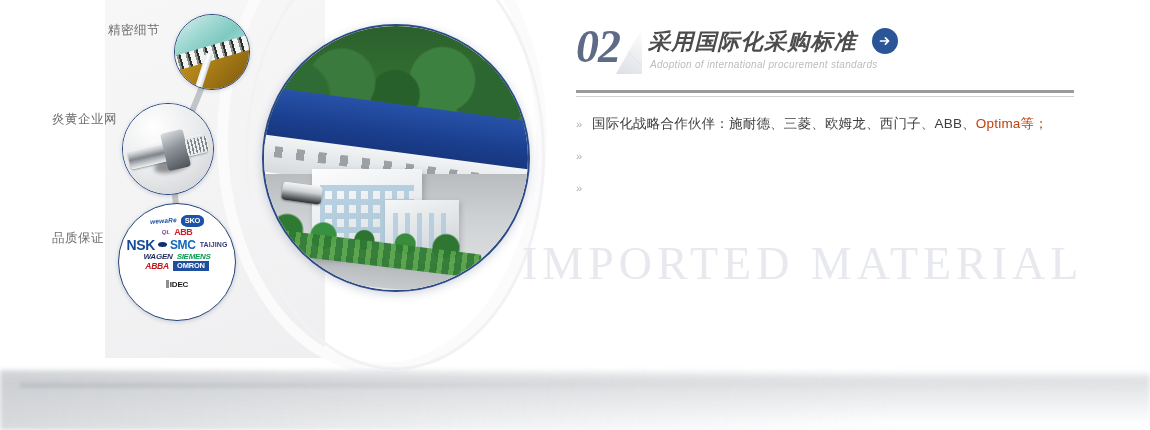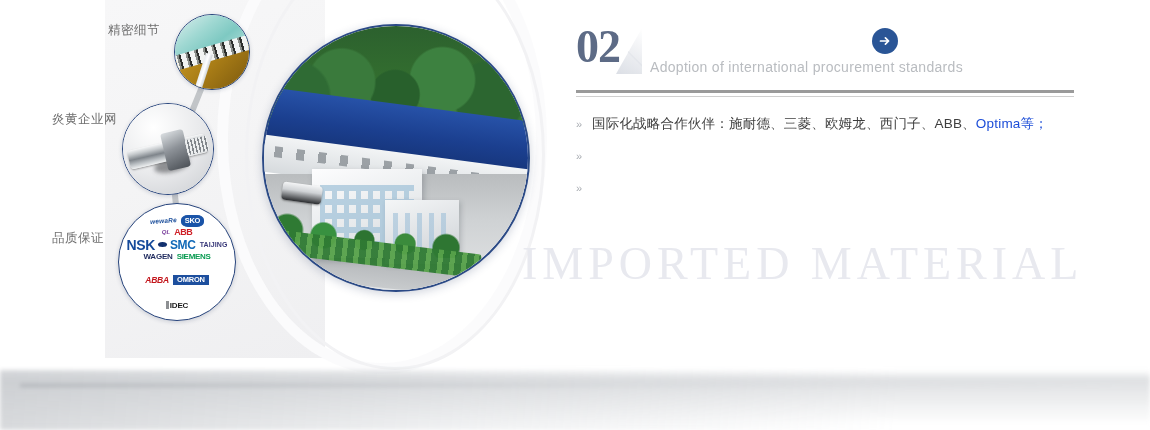--- a/index.html
+++ b/index.html
@@ -90,23 +90,23 @@
                   transform: rotate(-13deg); }
 
   
   .bubble-brands { left: 118px; top: 203px; width: 118px; height: 118px;
                    background:#ffffff; }
   .brands-wrap { position:absolute; inset:0; padding: 6px 4px 4px; }
   .brow { display:flex; justify-content:center; align-items:center; gap:4px; }
   .brow.r1 { margin-top: 5px;  }
   .brow.r2 { margin-top: 1px;  }
   .brow.r3 { margin-top: 1px;  }
-  .brow.r4 { margin-top: 1px;  }
-  .brow.r5 { margin-top: 14px;  }
-  .brow.r6 { margin-top: 16px; align-items: flex-end;  }
+  .brow.r4 { margin-top: 1px; font-style: italic;  }
+  .brow.r5 { margin-top: 0;  }
+  .brow.r6 { margin-top: 9px; align-items: flex-end;  }
   .bm { font-size: 7px; font-weight: 700; line-height: 1; white-space: nowrap; }
   .bm-weware { font-size:6.5px; color:#1b4e9b; font-style:italic;
                transform: rotate(-4deg); letter-spacing:.2px; }
   .bm-skf { font-size:7.5px; color:#ffffff; background:#1a54a8;
             border-radius: 7px/5px; padding:1px 3px; letter-spacing:-.3px;
             border:1px solid #1a54a8; }
   .bm-qilin { font-size:6px; color:#7a3f9d; font-style:italic; }
   .bm-abb { font-size:9px; color:#cf2027; letter-spacing:-.5px; }
   .bm-nsk { font-size:14px; color:#14499a; letter-spacing:-.4px; }
   .bm-smcdot{ display:inline-block; width:9px; height:5px; border-radius:50%;
@@ -179,21 +179,21 @@
   .f-car  { position:absolute; left:7%; top:60%; width:15%; height:7%;
             background: linear-gradient(180deg,#f4f5f6 0%,#cfd2d5 40%,#2b2d30 100%);
             border-radius: 4px; transform: rotate(8deg);
             box-shadow: 0 1px 2px rgba(0,0,0,.4); }
   .f-road { position:absolute; left:-6%; top:88%; width:118%; height:12%;
             background: linear-gradient(180deg,#b0b3b6,#c8cbcd); transform: rotate(6deg); }
 
   
   .right { position:absolute; left:576px; top:0; width:520px; height:430px; }
 
-  .head-row { position:absolute; left:0; top:26px; height:58px; width:100%; }
+  .head-row { position:absolute; left:0; top:26px; height:58px; width:100%;font-style:italic; }
   .num-block { position:absolute; left:0; top:0; width:66px; height:52px;
                overflow:hidden; }
   .num-block .num { position:absolute; left:0; top:-6px;
                font-family:"Liberation Serif", serif;
                font-size: 46px; font-weight: 700; color:#5d6b86;
                letter-spacing:-1px; }
   .num-fold { position:absolute; right:0; top:2px; width:28px; height:48px;
               background: linear-gradient(225deg,#ffffff 0 48%, #dfe2e8 49%, #ffffff 52%);
               clip-path: polygon(100% 0, 100% 100%, 0 100%);
               opacity:.95; }
@@ -202,34 +202,34 @@
               clip-path: polygon(100% 0, 100% 100%, 0 100%); }
 
   .title-cn { position:absolute; left:72px; top:1px;
               font-size: 22px; font-weight: 700; color:#4c4c4c;
               letter-spacing: 1.2px; white-space:nowrap; }
   .arrow-icon { position:absolute; left:296px; top:2px;
               width: 26px; height: 26px; border-radius:50%;
               background:#2a5596; display:flex; align-items:center; justify-content:center; }
   .arrow-icon svg { display:block; }
   .title-en { position:absolute; left:74px; top:33px;
-              font-size: 14px; color:#b9bcc0; letter-spacing:.3px;
+              font-size: 10px; color:#b9bcc0; letter-spacing:.3px;
               white-space:nowrap; }
 
   .divider { position:absolute; left:0; top:90px; width: 498px; }
   .divider .d1 { height:3px; background:#9a9a9a; }
   .divider .d2 { height:1px; background:#cfcfcf; margin-top:3px; }
 
   .bullets { position:absolute; left:0; top:114px; width:500px; }
   .bullet-row { display:flex; align-items:flex-start; margin-bottom: 12px; }
   .chev { width: 16px; flex: 0 0 16px; color:#a9adb3; font-size: 11px;
           line-height: 20px; }
   .btxt { font-size: 13.5px; color:#3e3e3e; line-height: 20px;
           letter-spacing:.2px; white-space:nowrap; }
-  .btxt .hl { color:#1d4ed8; }
+  .btxt .hl { color:#c2410c; }
 
   .watermark { position:absolute; left:-54px; top:237px;
               font-family:"Liberation Serif", serif;
               font-size: 46px; color:#e8e9ef; letter-spacing: 5px;
               white-space:nowrap; }
 
   
   .floor-shadow {
     position:absolute; left:0; top:370px; width:1150px; height:60px;
     background:
@@ -320,20 +320,21 @@
 
   <div class="right">
 
     <div class="head-row">
       <div class="num-block">
         <span class="num">02</span>
         <span class="num-fold"></span>
         <span class="num-fold2"></span>
       </div>
 
+      <div class="title-cn">采用国际化采购标准</div>
 
       <div class="arrow-icon">
         <svg width="14" height="14" viewBox="0 0 14 14" aria-hidden="true">
           <path d="M2.5 7h7.6M7.4 3.9L10.6 7l-3.2 3.1" fill="none" stroke="#ffffff" stroke-width="1.7" stroke-linecap="round" stroke-linejoin="round"></path>
         </svg>
       </div>
 
       <div class="title-en">Adoption of international procurement standards</div>
     </div>
 

